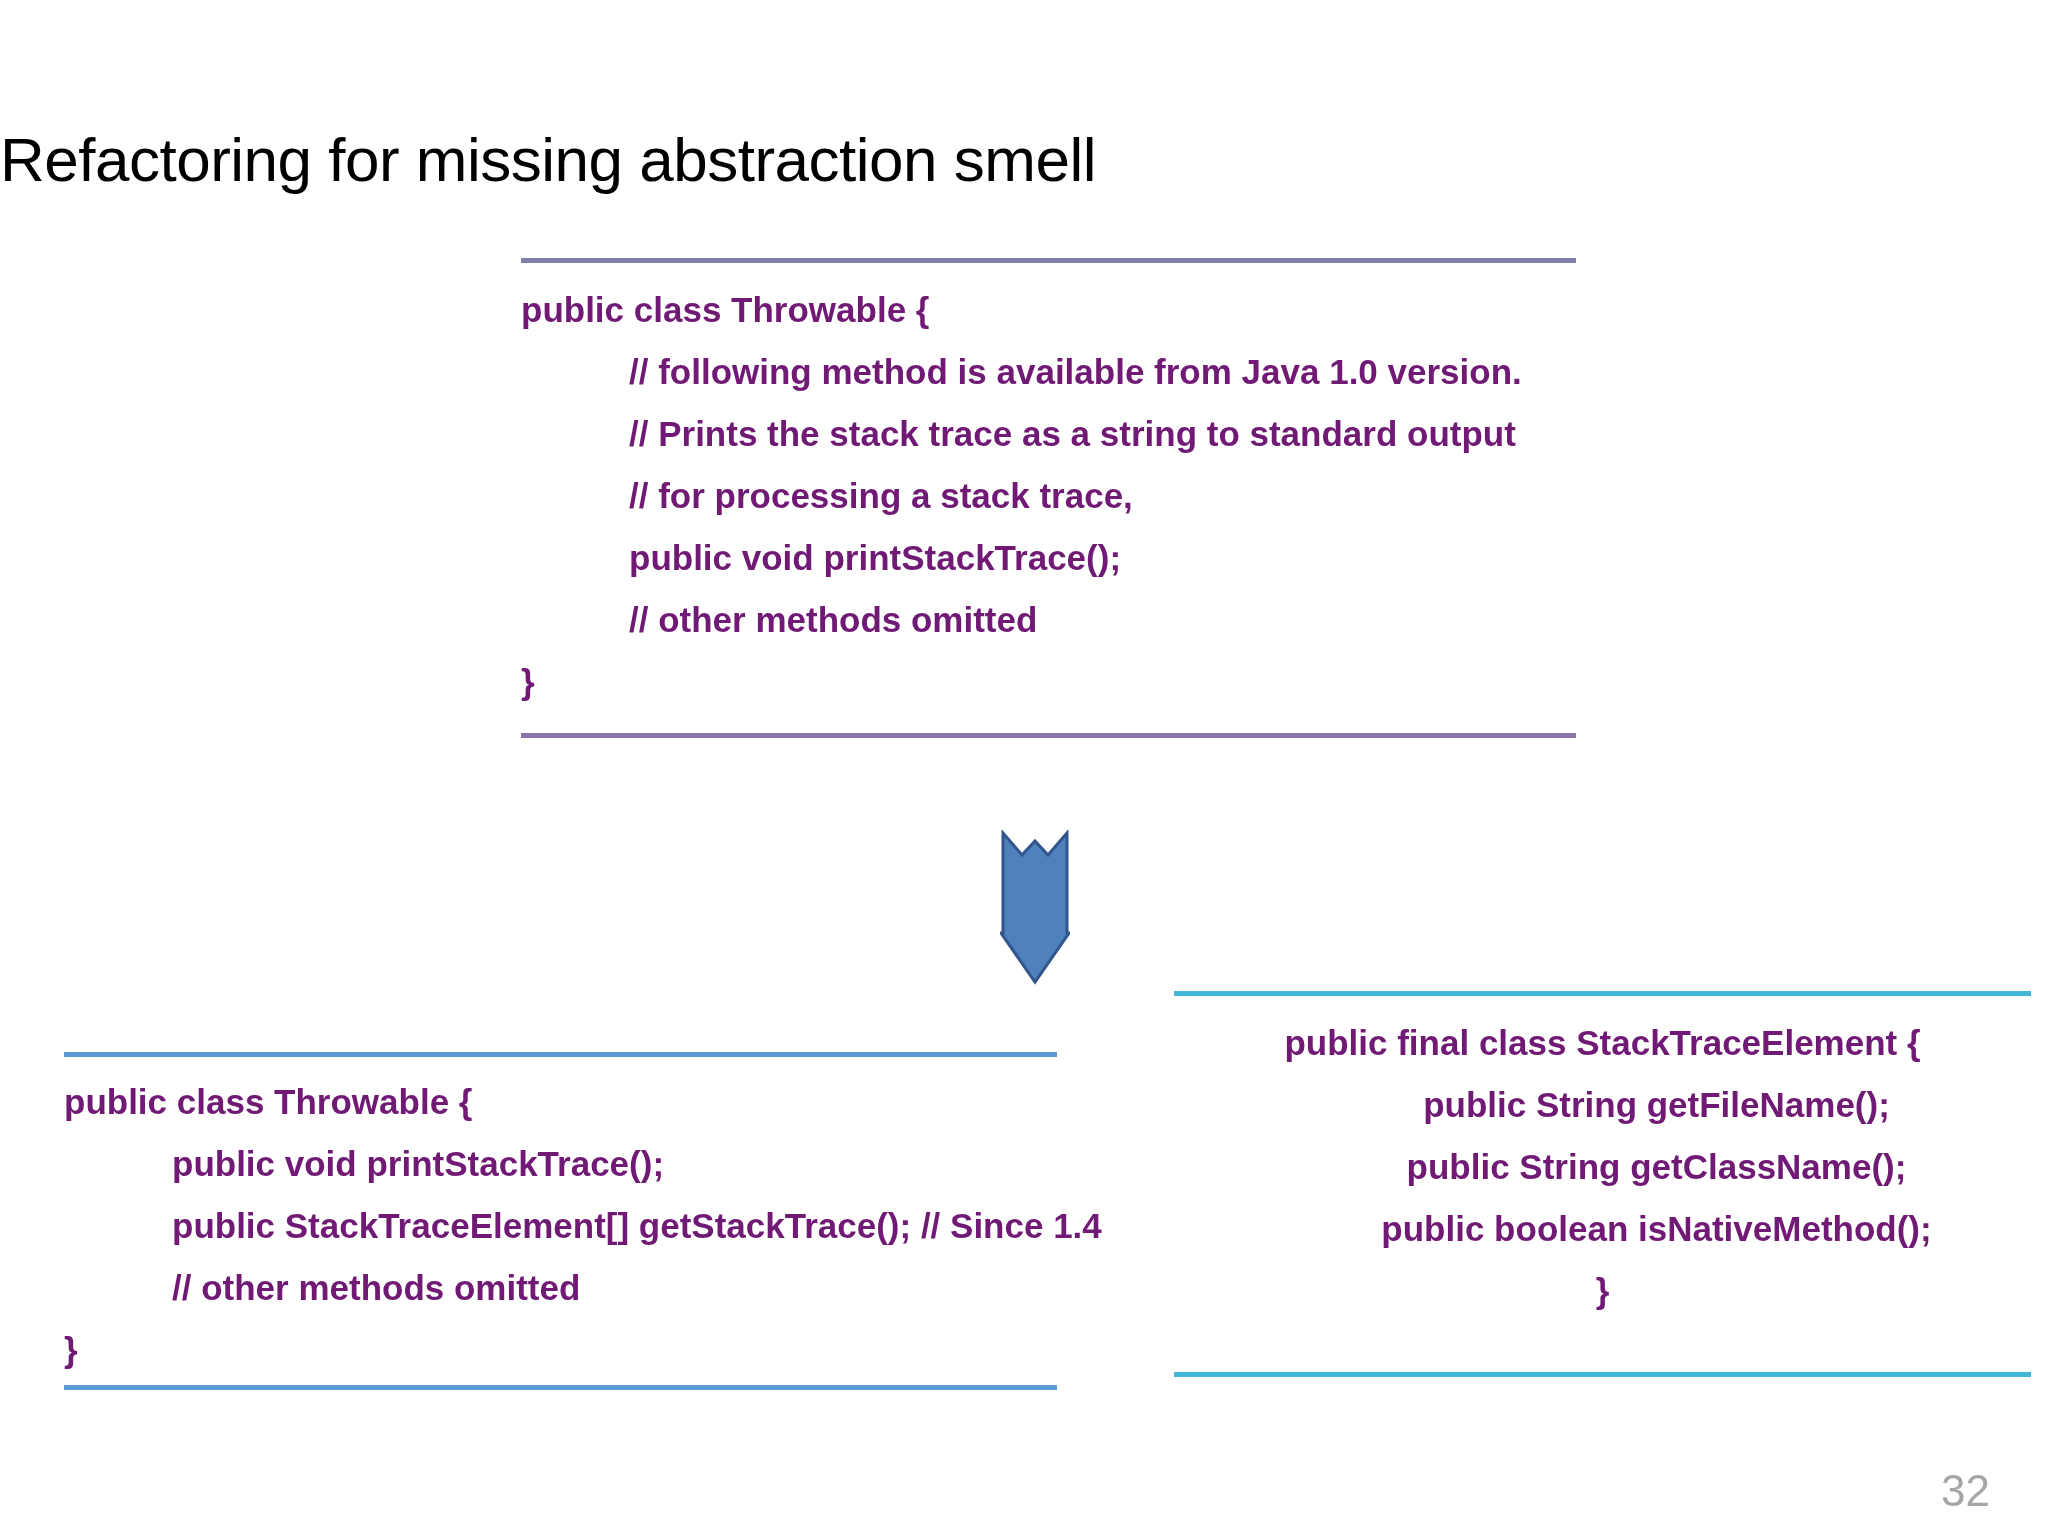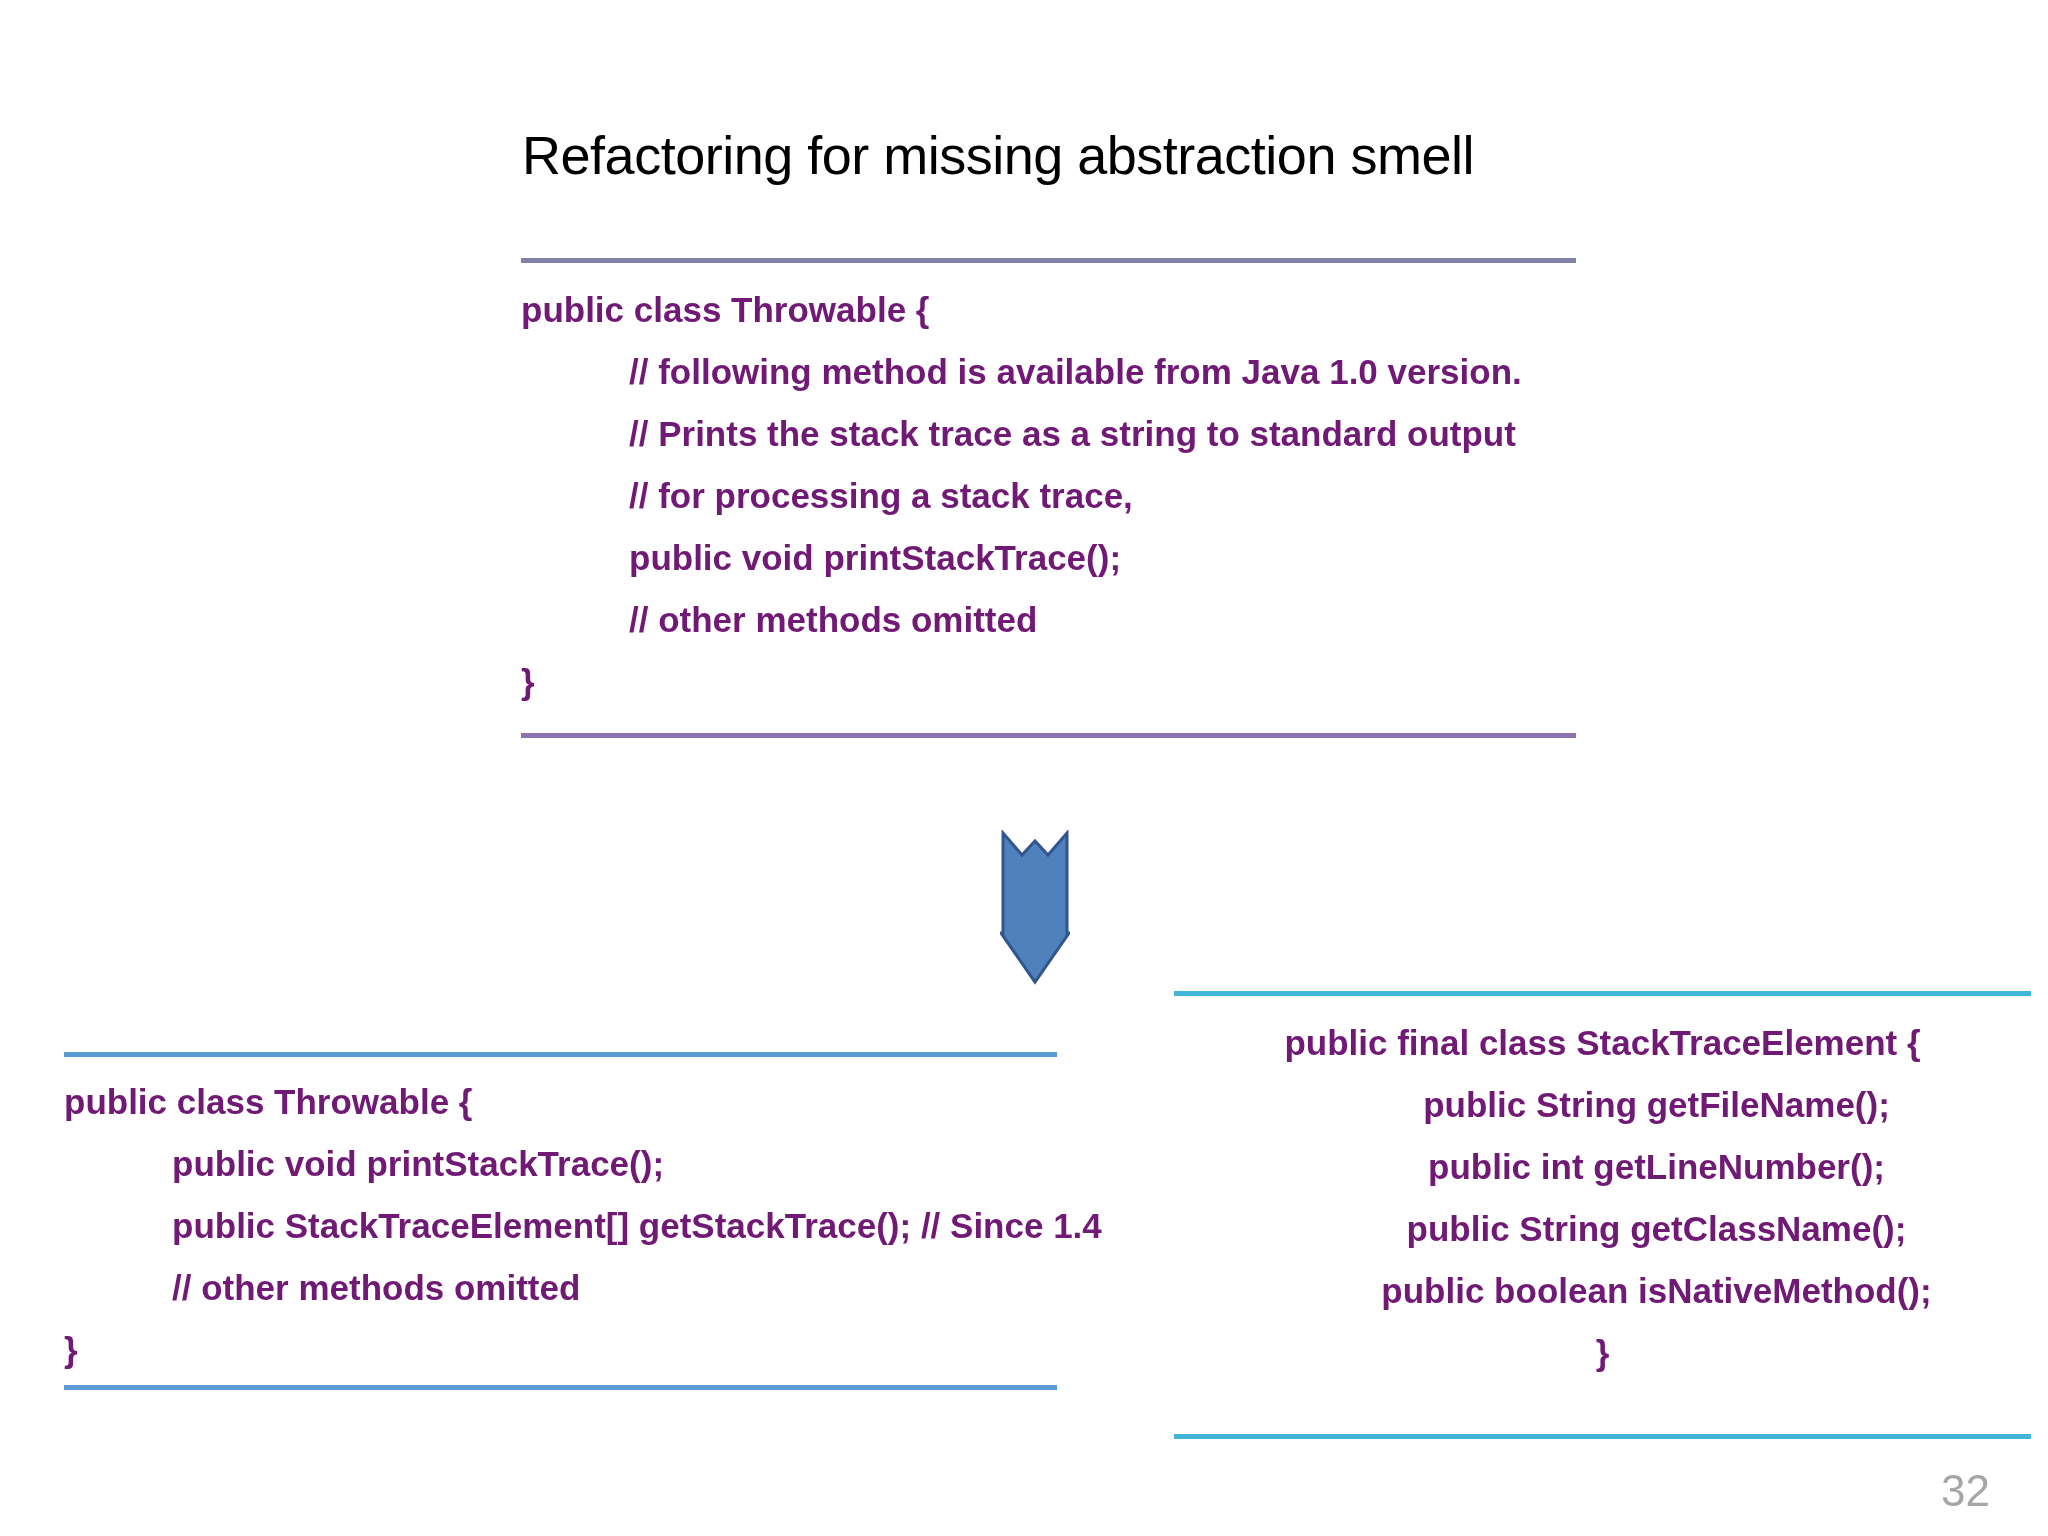--- a/index.html
+++ b/index.html
@@ -16,22 +16,21 @@
     color: #000000;
     -webkit-font-smoothing: antialiased;
   }
 
   
   #slide-title {
     position: absolute;
     left: 0;
     top: 126px;
     width: 1996px;
-    text-align: center;
-    font-size: 54px;
+    font-size: 62px;
     font-weight: 400;
     line-height: 1.1;
     letter-spacing: -0.5px;
     color: #000000;
     white-space: nowrap;
   }
 
   
   .code-block {
     position: absolute;
@@ -138,21 +137,20 @@
       <div class="code-line ind-0">}</div>
     </div>
   <div class="rule rule-bottom" style="border-top-color: rgb(91, 155, 213);"></div>
 </div>
 
 <div class="code-block" id="block-right">
   <div class="rule rule-top" style="border-top-color: rgb(65, 182, 217);"></div>
   <div class="body">
       <div class="code-line ind-0">public final class StackTraceElement {</div>
       <div class="code-line ind-1">public String getFileName();</div>
-      <div class="code-line ind-1">public int getLineNumber();</div>
       <div class="code-line ind-1">public String getClassName();</div>
       <div class="code-line ind-1">public boolean isNativeMethod();</div>
       <div class="code-line ind-0">}</div>
     </div>
   <div class="rule rule-bottom" style="border-top-color: rgb(65, 182, 217);"></div>
 </div>
 
 <div id="page-number">32</div>
 
 </body></html>

